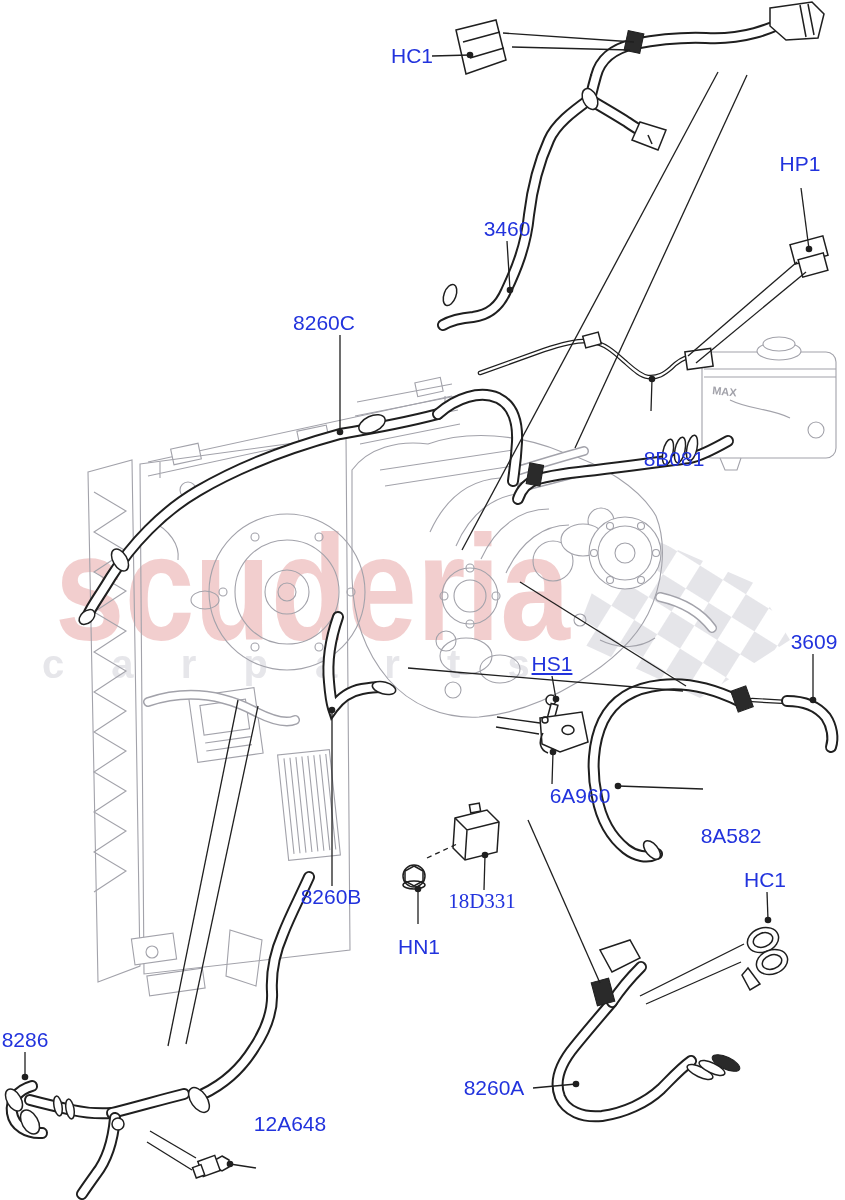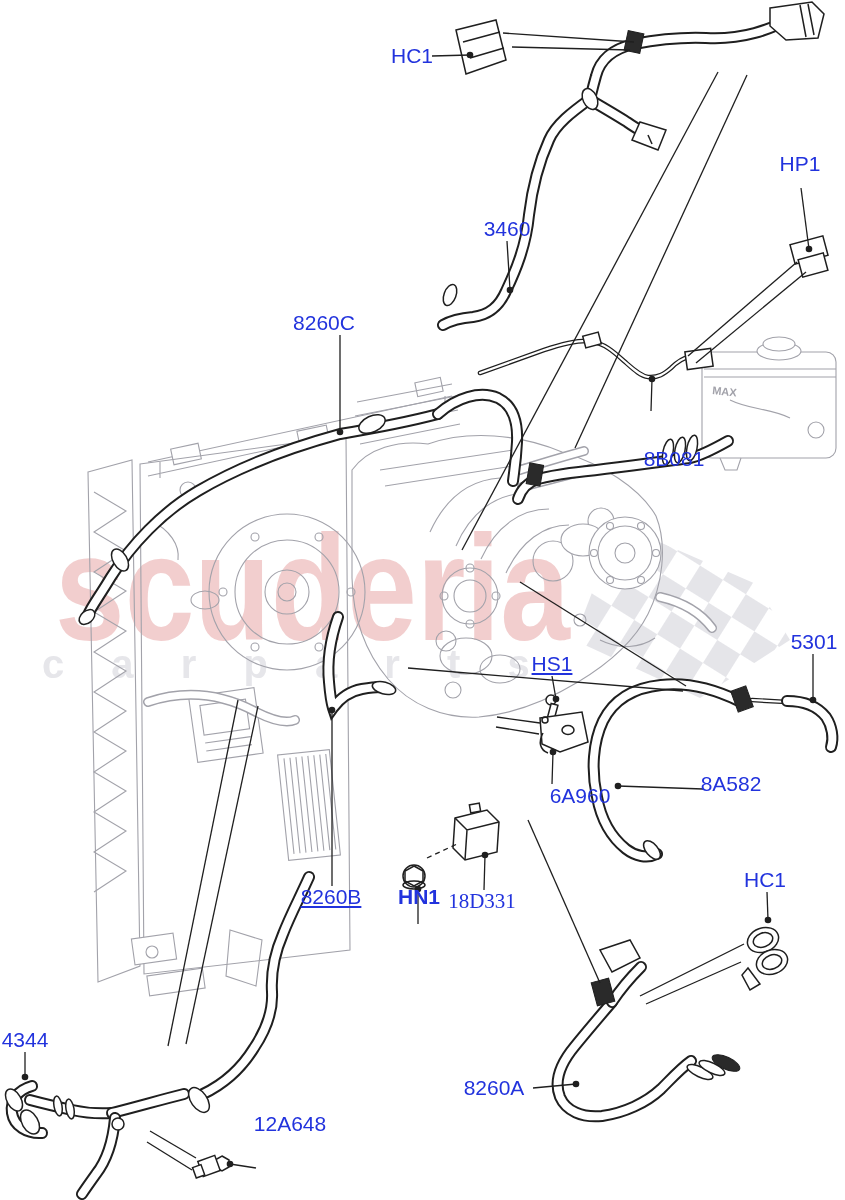--- a/index.html
+++ b/index.html
@@ -328,25 +328,25 @@
         <line x1="427" y1="858" x2="457" y2="844" class="leader dashed"></line>
       </g>
 </svg>
 
 <div id="labels">
       <div class="part-label" style="left: 412px; top: 56px;">HC1</div>
       <div class="part-label" style="left: 507px; top: 229px;">3460</div>
       <div class="part-label" style="left: 800px; top: 164px;">HP1</div>
       <div class="part-label" style="left: 324px; top: 323px; text-align: right;">8260C</div>
       <div class="part-label" style="left: 674px; top: 423px; margin-top: 36px;">8B081</div>
-      <div class="part-label" style="left: 814px; top: 642px;">5301</div>
+      <div class="part-label" style="left: 814px; top: 642px;">3609</div>
       <div class="part-label" style="left: 552px; top: 664px; text-decoration: underline;">HS1</div>
       <div class="part-label" style="left: 580px; top: 796px;">6A960</div>
-      <div class="part-label" style="left: 731px; top: 784px;">8A582</div>
-      <div class="part-label" style="left: 331px; top: 897px; text-decoration: underline;">8260B</div>
+      <div class="part-label" style="left: 731px; top: 836px;">8A582</div>
+      <div class="part-label" style="left: 331px; top: 897px;">8260B</div>
       <div class="part-label" style="left: 482px; top: 901px; font-family: Liberation Serif, serif;">18D331</div>
-      <div class="part-label" style="left: 419px; top: 897px; font-weight: bold;">HN1</div>
+      <div class="part-label" style="left: 419px; top: 947px;">HN1</div>
       <div class="part-label" style="left: 765px; top: 880px;">HC1</div>
-      <div class="part-label" style="left: 25px; top: 1040px;">4344</div>
+      <div class="part-label" style="left: 25px; top: 1040px;">8286</div>
       <div class="part-label" style="left: 494px; top: 1088px; text-align: center;">8260A</div>
       <div class="part-label" style="left: 290px; top: 1124px;">12A648</div>
     </div>
 </div>
 
 </body></html>

